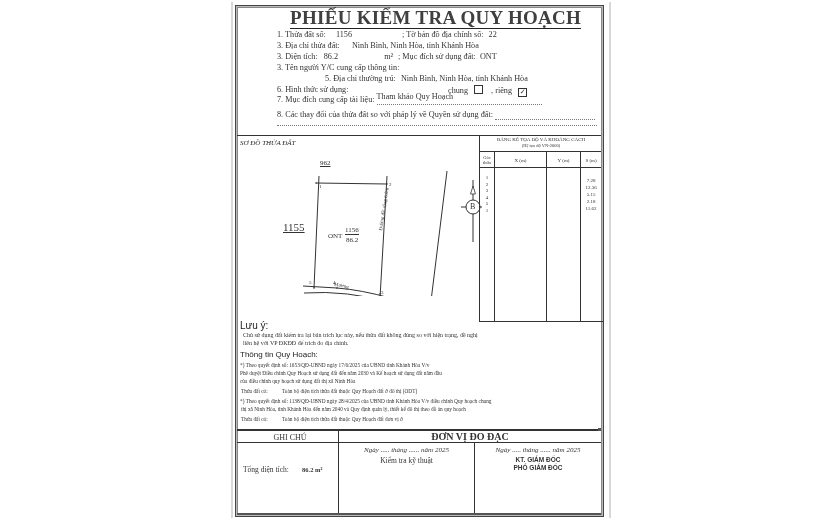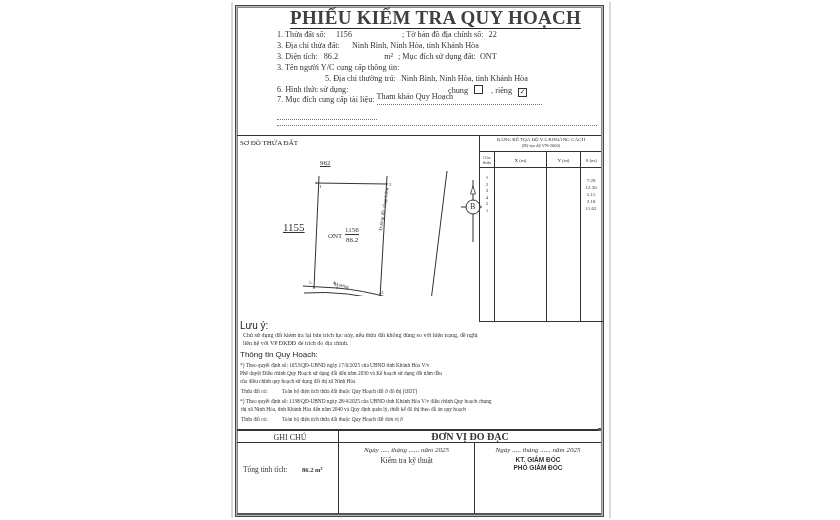--- a/index.html
+++ b/index.html
@@ -72,27 +72,28 @@
 </div>
 
 <div class="line" style="left:277px; top:95px;">
   <span>7. Mục đích cung cấp tài liệu:</span>
   <span class="dots" style="width:165px; position:relative;">
     <span style="position:absolute; left:0; top:-3px;">Tham khảo Quy Hoạch</span>&nbsp;
   </span>
 </div>
 
 <div class="line" style="left:277px; top:110px;">
+  <span>8. Các thay đổi của thửa đất so với pháp lý về Quyền sử dụng đất:</span>
   <span class="dots" style="width:100px;">&nbsp;</span>
 </div>
 <div style="position:absolute; left:277px; top:125px; width:320px; border-bottom:1px dotted #777;"></div>
 
 <div class="hr" style="left:237px; top:135px; width:364px;"></div>
 
-<div class="section-label" style="left:240px; top:139px; font-size:7px;">SƠ ĐỒ THỬA ĐẤT</div>
+<div class="section-label" style="left:240px; top:139px; font-size:7px;font-style:italic;">SƠ ĐỒ THỬA ĐẤT</div>
 
 <svg style="position:absolute; left:237px; top:136px;" width="245" height="160">
 
   <polyline points="81,16 86,47 149,48 154,33" fill="none" stroke="#333" stroke-width="0"></polyline>
   <line x1="79" y1="47" x2="150" y2="48" stroke="#333" stroke-width="1"></line>
   <line x1="82" y1="40" x2="77" y2="152" stroke="#333" stroke-width="1"></line>
   <line x1="150" y1="40" x2="143" y2="162" stroke="#333" stroke-width="1"></line>
 
   <line x1="66" y1="150" x2="100" y2="152" stroke="#333" stroke-width="1"></line>
   <path d="M100,152 Q125,154 153,162" fill="none" stroke="#333" stroke-width="1"></path>
@@ -182,21 +183,21 @@
 
 <div class="hr" style="left:237px; top:429px; width:364px; height:1.5px;"></div>
 <div class="hr" style="left:237px; top:442px; width:364px;"></div>
 <div class="vr" style="left:338px; top:429px; height:85px;"></div>
 <div class="vr" style="left:474px; top:442px; height:72px;"></div>
 <div class="hr" style="left:237px; top:513px; width:364px; height:2px; background:#555;"></div>
 
 <div class="line" style="left:250px; top:433px; font-size:8px; width:80px; text-align:center;">GHI CHÚ</div>
 <div class="line bold" style="left:339px; top:431px; font-size:10px; width:262px; text-align:center;">ĐƠN VỊ ĐO ĐẠC</div>
 
-<div class="line" style="left:243px; top:465px; font-size:7.5px;">Tổng tỉnh tích:</div>
+<div class="line" style="left:243px; top:465px; font-size:7.5px;">Tổng diện tích:</div>
 <div class="line bold" style="left:302px; top:466px; font-size:6.5px;">86.2 m²</div>
 
 <div class="line italic" style="left:339px; top:446px; width:135px; text-align:center; font-size:7px;">Ngày ..... tháng ...... năm 2025</div>
 <div class="line" style="left:339px; top:456px; width:135px; text-align:center; font-size:7.5px;">Kiểm tra kỹ thuật</div>
 
 <div class="line italic" style="left:475px; top:446px; width:126px; text-align:center; font-size:7px;">Ngày ..... tháng ...... năm 2025</div>
 <div class="line bold sans" style="left:475px; top:456px; width:126px; text-align:center; font-size:6.5px;">KT. GIÁM ĐỐC</div>
 <div class="line bold sans" style="left:475px; top:464px; width:126px; text-align:center; font-size:6.5px;">PHÓ GIÁM ĐỐC</div>
 
 <div style="position:absolute; left:598px; top:428px; width:3px; height:3px; background:#555;"></div>

